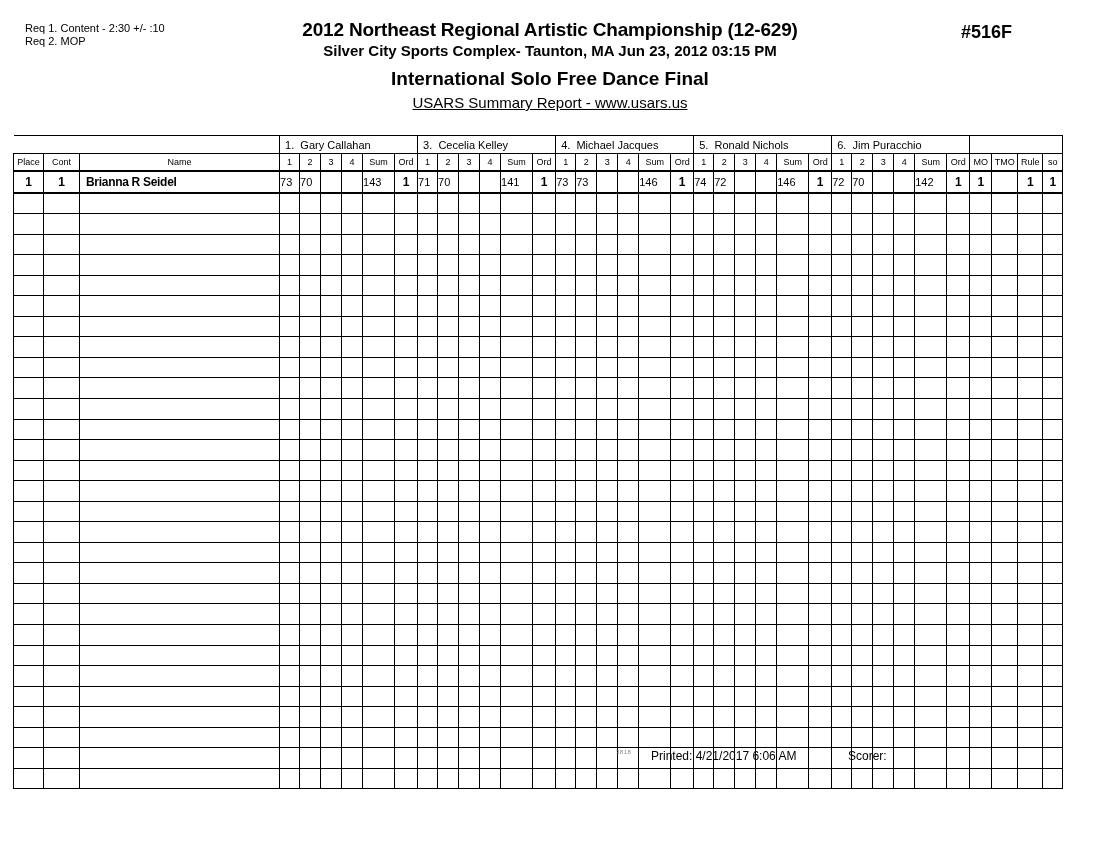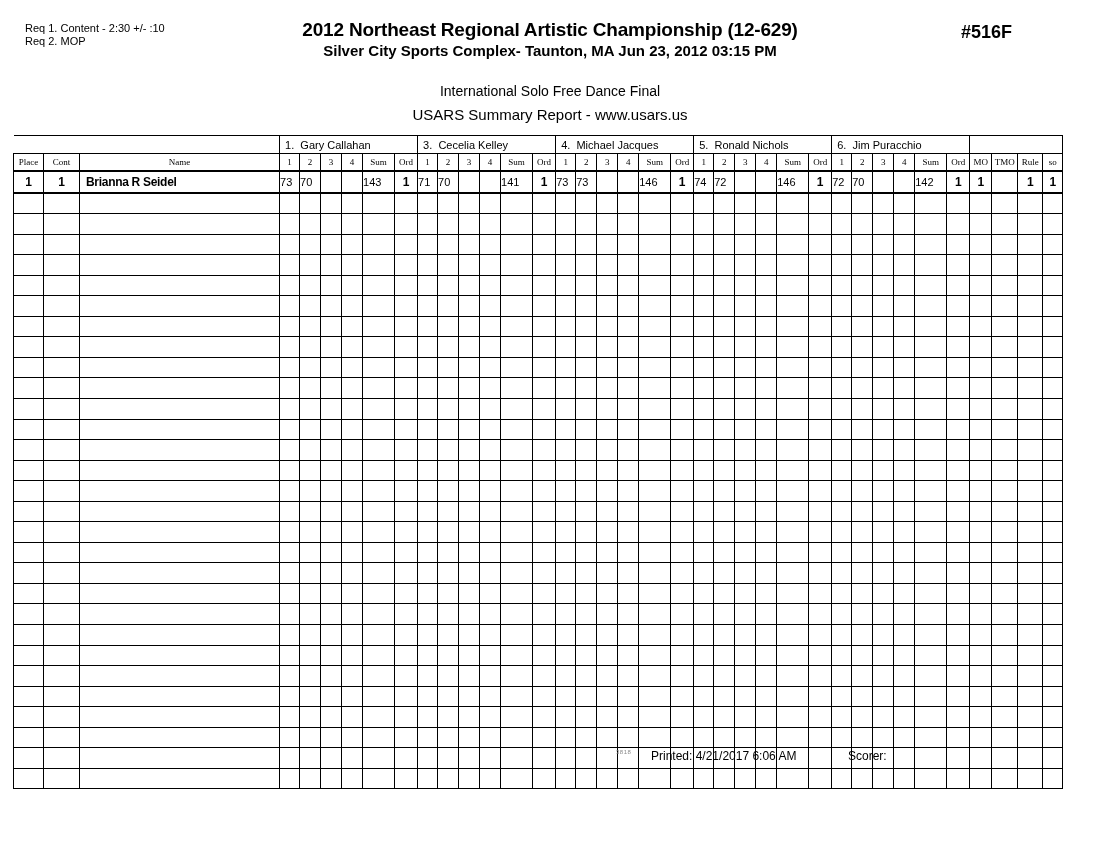--- a/index.html
+++ b/index.html
@@ -40,30 +40,31 @@
     font-weight: bold;
     line-height: 23px;
     letter-spacing: -0.2px;
   }
   #title-venue {
     font-size: 15px;
     font-weight: bold;
     line-height: 20px;
   }
   #title-event {
-    font-size: 14px;
-    font-weight: normal;
+    font-size: 19px;
+    font-weight: bold;
     line-height: 24px;
-    margin-top: 18px;
+    margin-top: 6px;
   }
   #title-report {
     font-size: 15px;
     font-weight: normal;
     line-height: 21px;
     margin-top: 1px;
+    text-decoration: underline;
   }
 
   
   #event-code {
     position: absolute;
     right: 88px;
     top: 22px;
     font-size: 18px;
     font-weight: bold;
   }
@@ -108,21 +109,20 @@
   td.band-end {
     border: none;
   }
 
   
   tr.col-head td {
     height: 16px;
     text-align: center;
     vertical-align: middle;
     font-size: 9px;
-    font-family: Liberation Serif, serif;
   }
   td.h-left {
     text-align: left;
     padding-left: 3px;
   }
 
   
   tr.data-row td, tr.blank-row td {
     height: 19.55px;
     text-align: center;

